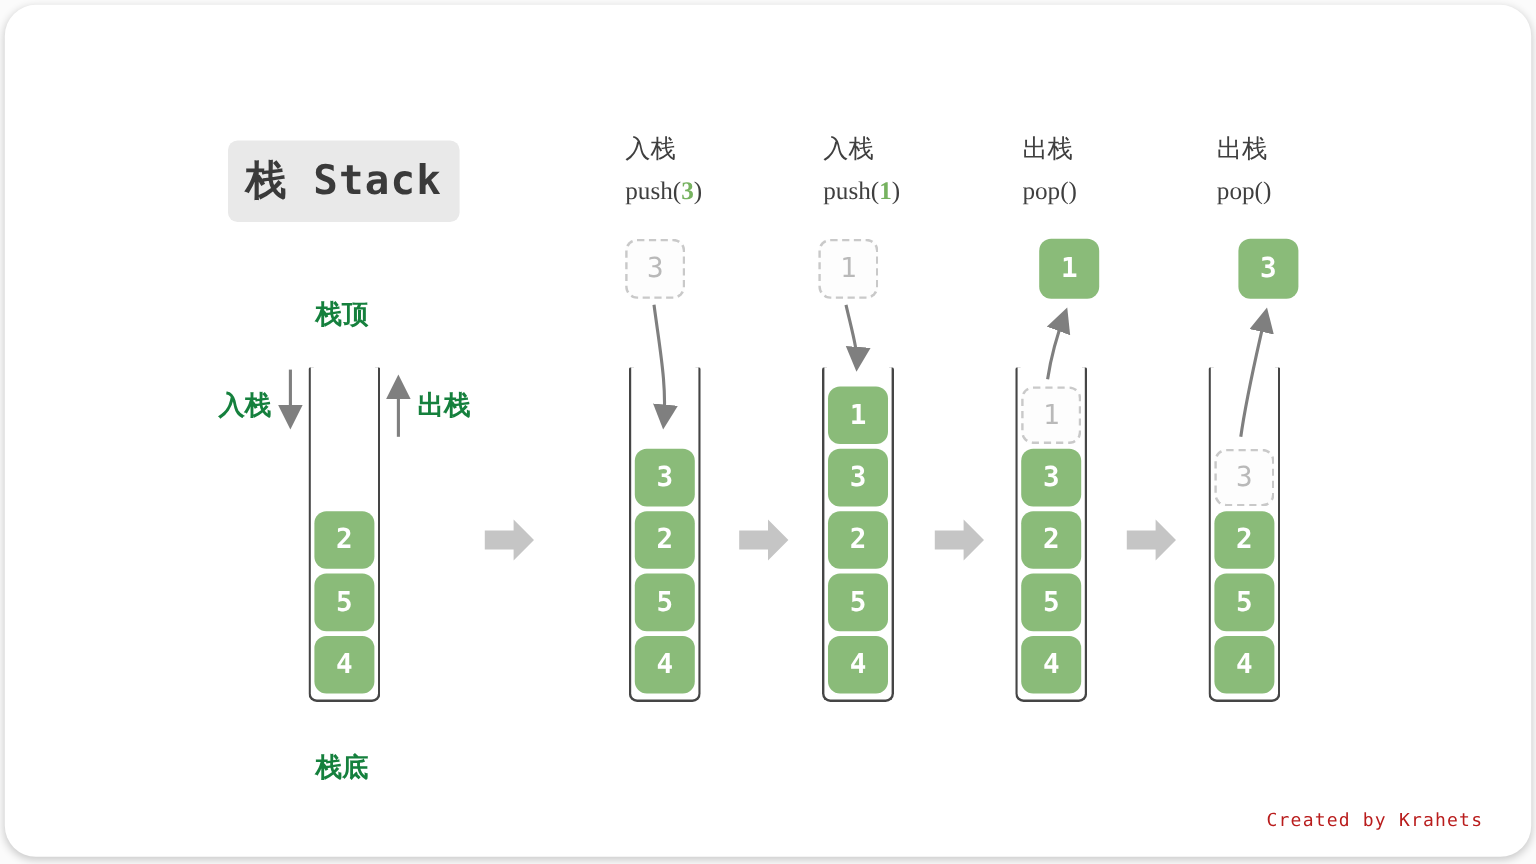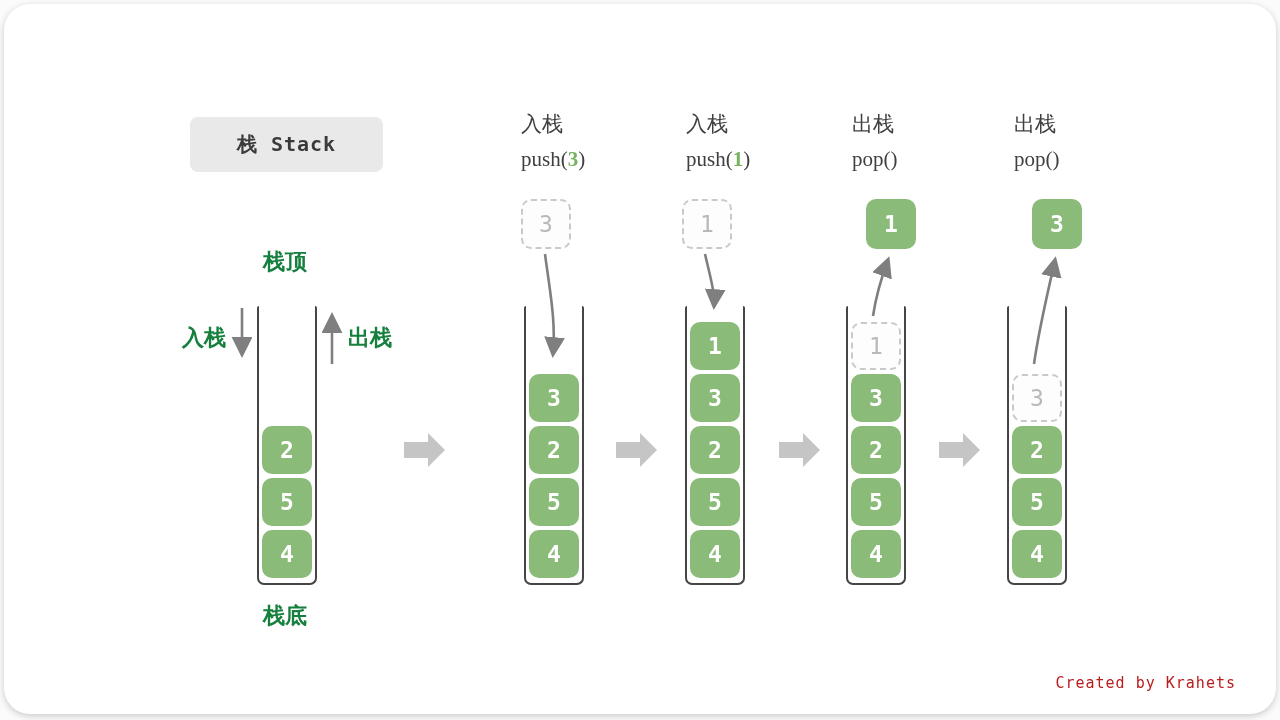--- a/index.html
+++ b/index.html
@@ -1,22 +1,22 @@
 <!DOCTYPE html>
 <html><head>
 <meta charset="utf-8">
 <style>
   html,body{margin:0;padding:0;background:#f5f5f5;}
   .stage{position:relative;width:1280px;height:720px;font-family:"DejaVu Sans",sans-serif;overflow:hidden;background:#fbfbfb;}
   .card{position:absolute;left:4px;top:4px;right:4px;bottom:6px;background:#ffffff;border-radius:26px;
         box-shadow:0 2px 7px rgba(0,0,0,0.20);}
   
-  .title-box{position:absolute;left:186px;top:113px;width:193px;height:55px;background:#e9e9e9;border-radius:8px;
+  .title-box{position:absolute;left:186px;top:113px;width:193px;height:68px;background:#e9e9e9;border-radius:8px;
         display:flex;align-items:center;justify-content:center;font-family:"DejaVu Sans Mono",monospace;
-        font-size:20px;font-weight:600;color:#3a3a3a;letter-spacing:1px;}
+        font-size:34px;font-weight:600;color:#3a3a3a;letter-spacing:1px;}
   
   .lbl{position:absolute;font-size:22px;font-weight:700;color:#15803d;white-space:nowrap;}
   
   .op{position:absolute;top:106px;white-space:nowrap;}
   .op .op-cn{font-size:21px;color:#3f3f3f;margin-bottom:9px;}
   .op .op-code{font-family:Liberation Serif, serif;font-size:21px;color:#3f3f3f;}
   .op .arg{color:#76B25F;font-weight:700;}
   
   .container{position:absolute;top:302px;width:60px;height:279px;box-sizing:border-box;
         border-left:2px solid #454545;border-right:2px solid #454545;border-bottom:2px solid #454545;
@@ -40,21 +40,21 @@
 <body>
 
 <div class="stage">
   <div class="card">
 
     <div class="title-box">
       <span>栈 Stack</span>
     </div>
 
     <div class="lbl" style="left:259px;top:243px;">栈顶</div>
-    <div class="lbl" style="left:259px;top:597px;">栈底</div>
+    <div class="lbl" style="left:259px;top:621px;">栈底</div>
     <div class="lbl" style="left:178px;top:319px;">入栈</div>
     <div class="lbl" style="left:344px;top:319px;">出栈</div>
 
     <div class="op" style="left:517px;">
       <div class="op-cn">入栈</div>
       <div class="op-code"><span>push(</span><span class="arg">3</span><span>)</span></div>
     </div>
     <div class="op" style="left:682px;">
       <div class="op-cn">入栈</div>
       <div class="op-code"><span>push(</span><span class="arg">1</span><span>)</span></div>

